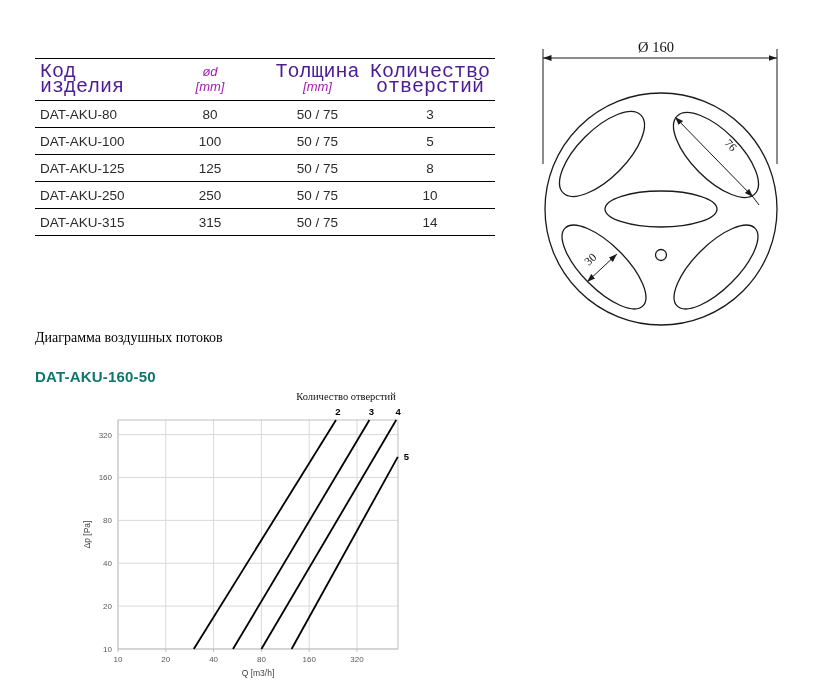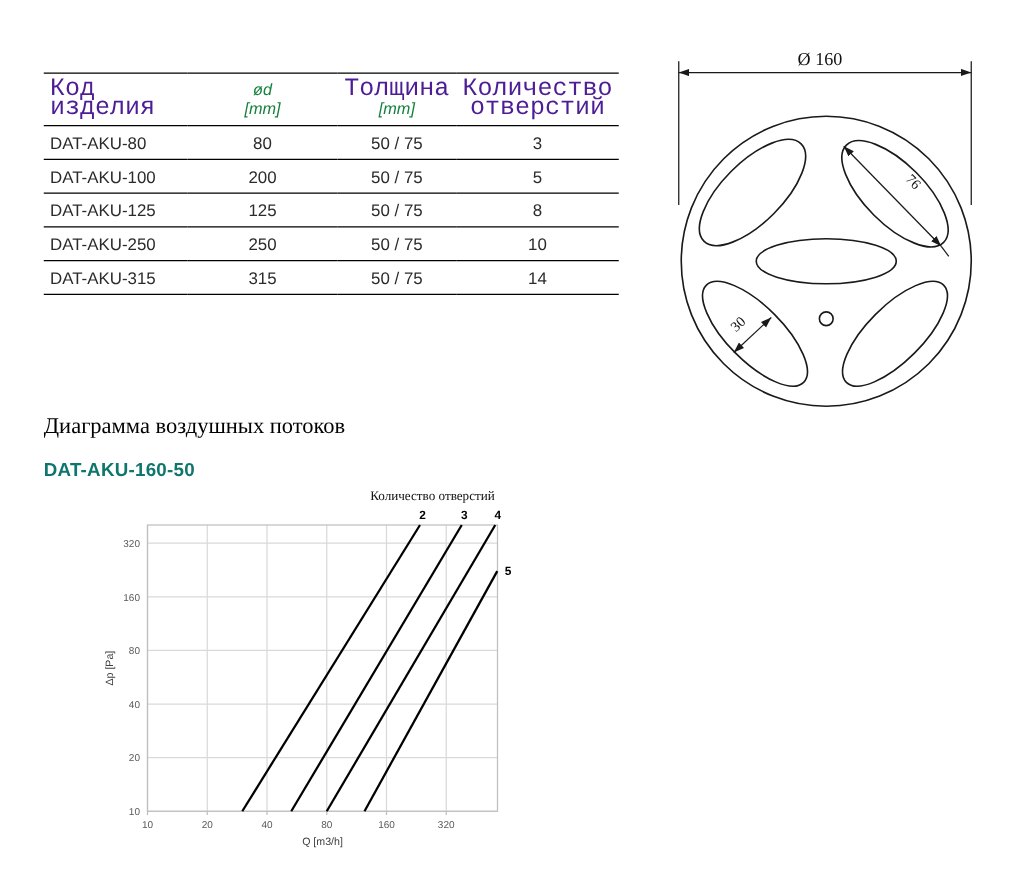--- a/index.html
+++ b/index.html
@@ -9,30 +9,30 @@
   }
   
   .tablewrap{position:absolute;left:35px;top:58px;width:460px;}
   table.prod{border-collapse:collapse;width:100%;}
   table.prod thead th{
     border-top:1.5px solid #000;border-bottom:1.5px solid #000;
     font-weight:normal;vertical-align:top;padding:5px 0 6px 0;text-align:center;
   }
   table.prod thead th.th-code{text-align:left;padding-left:5px;}
   .h-serif{font-family:Liberation Mono, monospace;font-size:20px;color:#4c1d95;line-height:15px;display:block;}
-  .h-ital{font-family:"Liberation Sans",sans-serif;font-style:italic;font-size:13px;color:#15803d;line-height:15px;display:block;}
+  .h-ital{font-family:"Liberation Sans",sans-serif;font-style:italic;font-size:13px;color:#a21caf;line-height:15px;display:block;}
   table.prod td{
     border-bottom:1.4px solid #000;height:26px;font-size:13.5px;
     text-align:center;color:#2b2b2b;padding:0;margin-top:34px;
   }
   table.prod td.code{text-align:left;padding-left:5px;}
   
   .sec-title{
     position:absolute;left:35px;top:330px;
-    font-family:"Liberation Serif",serif;font-size:18px;color:#000;
+    font-family:"Liberation Serif",serif;font-size:14px;color:#000;
   }
   .model{
     position:absolute;left:35px;top:368px;
     font-size:15px;font-weight:bold;color:#0f766e;letter-spacing:.2px;
   }
   
   .draw{position:absolute;left:520px;top:0;}
   .draw .geo{fill:none;stroke:#1a1a1a;stroke-width:1.3;}
   .draw .dim{stroke:#1a1a1a;stroke-width:1;fill:none;}
   .dimtext{font-family:"Liberation Serif",serif;font-size:14.5px;fill:#111;}
@@ -76,21 +76,21 @@
     </thead>
     <tbody>
       <tr>
         <td class="code">DAT-AKU-80</td>
         <td>80</td>
         <td>50 / 75</td>
         <td>3</td>
       </tr>
       <tr>
         <td class="code">DAT-AKU-100</td>
-        <td>200</td>
+        <td>100</td>
         <td>50 / 75</td>
         <td>5</td>
       </tr>
       <tr>
         <td class="code">DAT-AKU-125</td>
         <td>125</td>
         <td>50 / 75</td>
         <td>8</td>
       </tr>
       <tr>

